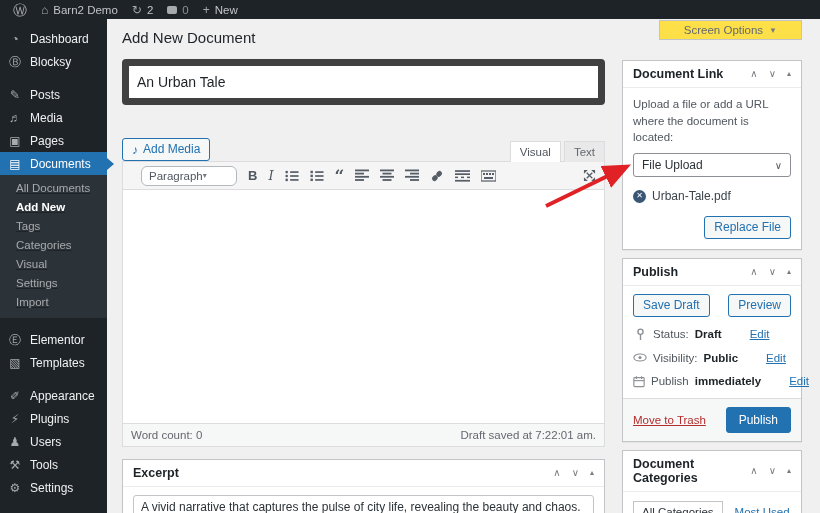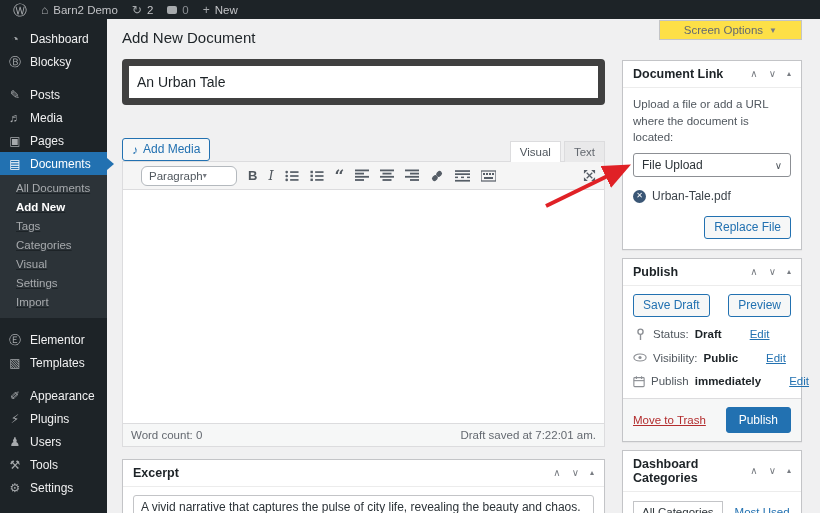--- a/index.html
+++ b/index.html
@@ -402,21 +402,21 @@
       </div>
     </div>
     <div class="pub-footer">
       <span class="trash-link">Move to Trash</span>
       <button class="btn btn-primary">Publish</button>
     </div>
   </div>
 
   <div class="postbox">
     <div class="postbox-header">
-      <span class="postbox-title">Dashboard Categories</span>
+      <span class="postbox-title">Document Categories</span>
       <span class="order-icons">
         <span class="oi">∧</span>
         <span class="oi">∨</span>
         <span class="oi toggle">▴</span>
       </span>
     </div>
     <div class="postbox-body">
       <div class="cat-tabs">
         <span class="cat-tab-active">All Categories</span>
         <span class="cat-tab-link">Most Used</span>

